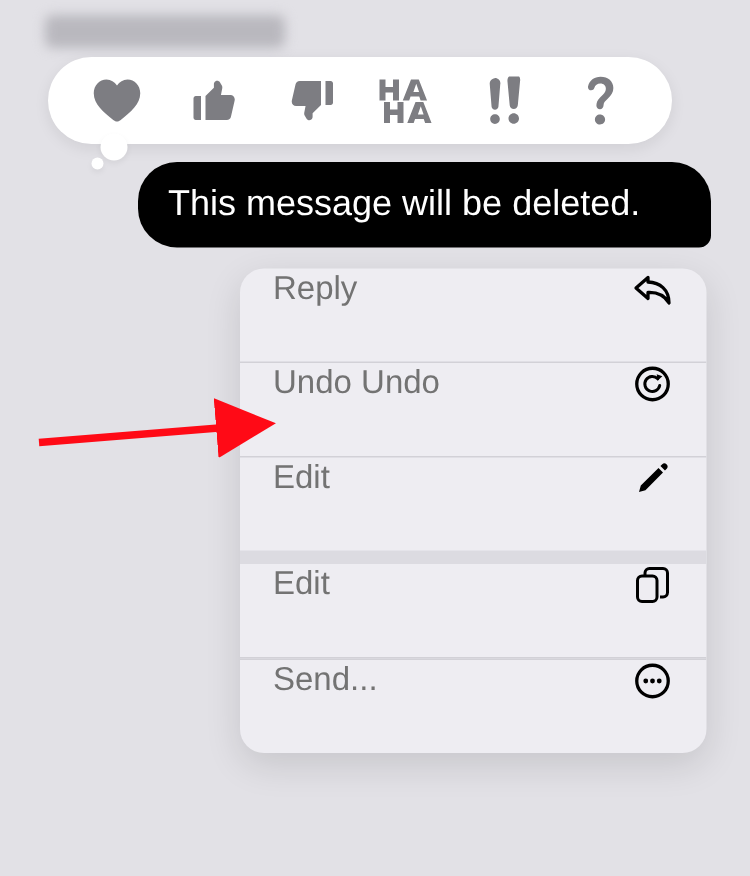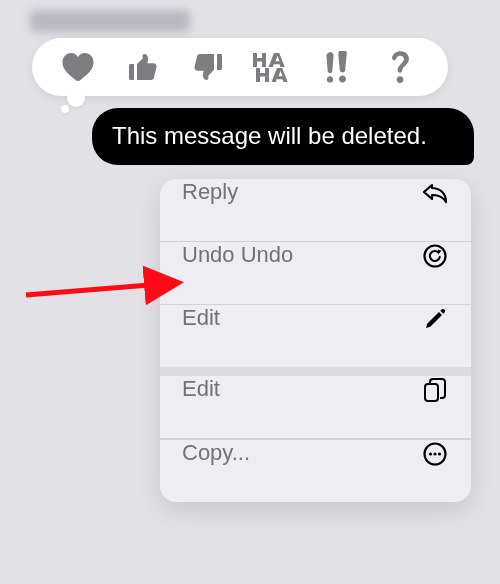--- a/index.html
+++ b/index.html
@@ -225,21 +225,21 @@
           <rect x="2" y="7" width="13" height="17" rx="3" fill="none" stroke="#000" stroke-width="2"></rect>
           <path fill="none" stroke="#000" stroke-width="2" d="M7 7V5a3 3 0 0 1 3-3h9a3 3 0 0 1 3 3v13a3 3 0 0 1-3 3h-2"></path>
         </svg>
     </span>
   </div>
   <div class="sep-thin"></div>
 
   <div class="sep-thin"></div>
 
   <div class="menu-item">
-    <span>Copy...</span>
+    <span>Send...</span>
     <span class="icon-slot">
       <svg width="24" height="24" viewBox="0 0 24 24">
           <circle cx="12" cy="12" r="10.5" fill="none" stroke="#000" stroke-width="2.2"></circle>
           <circle cx="7.5" cy="12" r="1.6" fill="#000"></circle>
           <circle cx="12" cy="12" r="1.6" fill="#000"></circle>
           <circle cx="16.5" cy="12" r="1.6" fill="#000"></circle>
         </svg>
     </span>
   </div>
 

